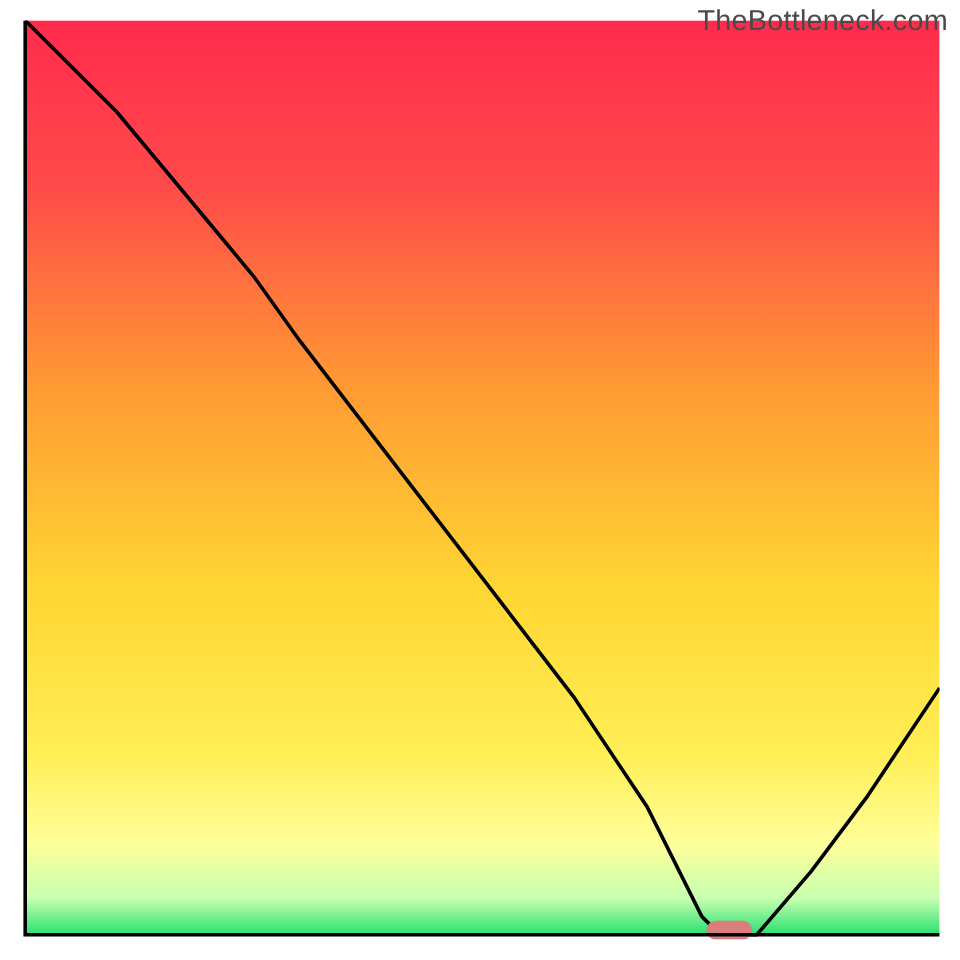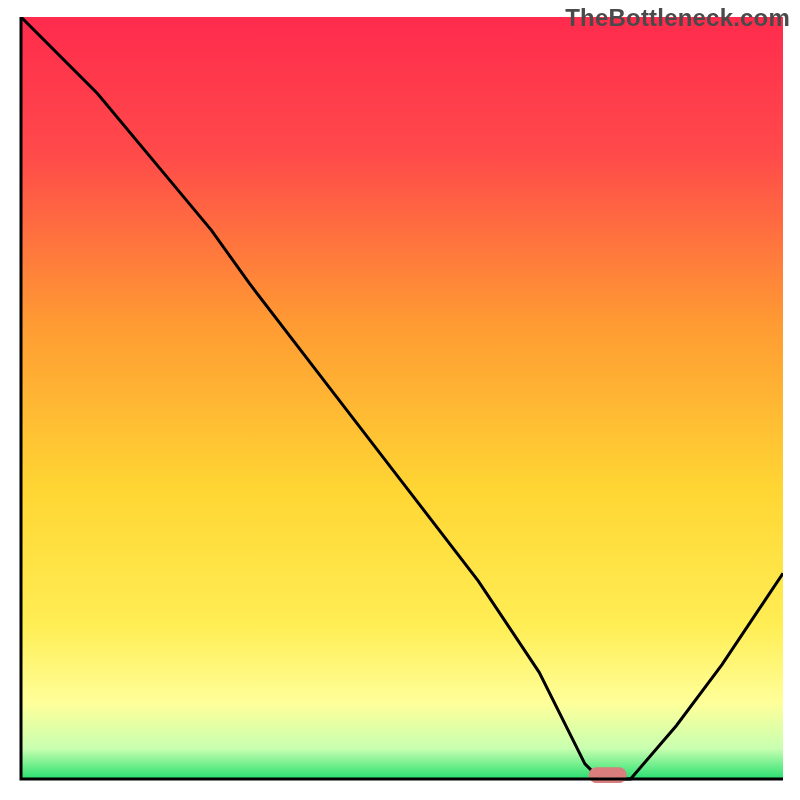--- a/index.html
+++ b/index.html
@@ -14,21 +14,21 @@
   .container {
     position: relative;
     width: 800px;
     height: 800px;
   }
   .watermark {
     position: absolute;
     top: 4px;
     right: 10px;
     font-size: 24px;
-    font-weight: bold;
+    font-weight: normal;
     color: #4a4a4a;
     letter-spacing: 0.2px;
     z-index: 20;
   }
   .plot {
     position: absolute;
     left: 17px;
     top: 17px;
     width: 766px;
     height: 766px;

